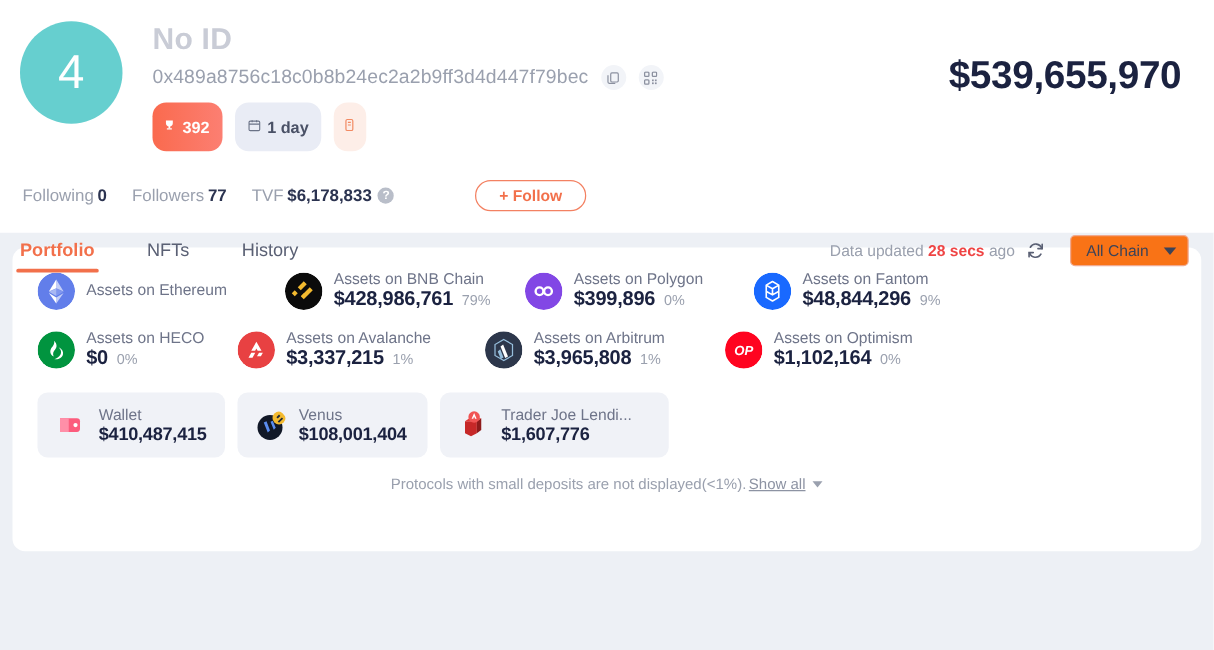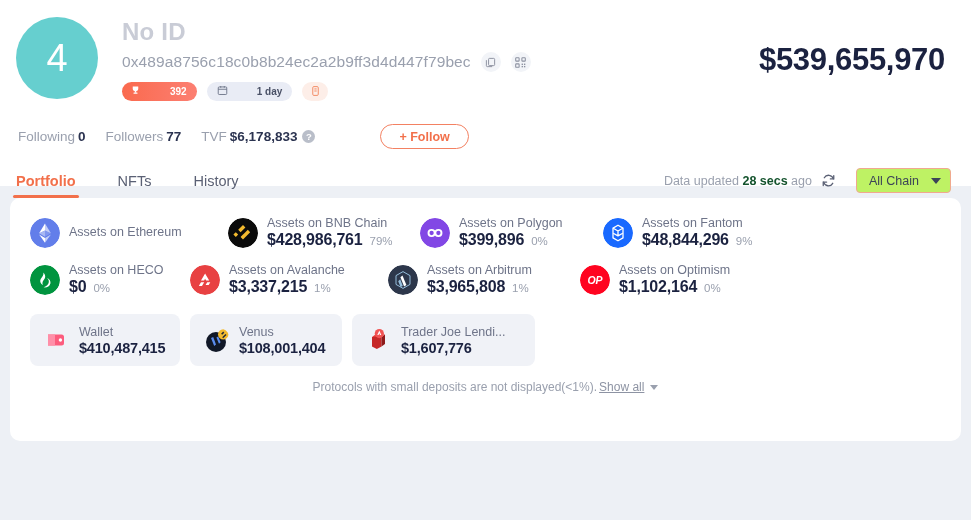--- a/index.html
+++ b/index.html
@@ -28,23 +28,23 @@
   .mini-btn {
     width: 20px; height: 20px; border-radius: 50%;
     background: #f2f4f8; margin-left: 10px;
     display: flex; align-items: center; justify-content: center;
     cursor: pointer;
   }
   .mini-btn svg { display:block; }
 
   .badges { display: flex; align-items: center; margin-top: 10px; }
   .badge {
-    height: 19px; border-radius: 11px; display: inline-flex; align-items: center;
-    padding: 0 10px; font-size: 10px; font-weight: 700; margin-right: 10px;
-    cursor: pointer; white-space: nowrap; gap: 24px;
+    height: 39px; border-radius: 11px; display: inline-flex; align-items: center;
+    padding: 0 10px; font-size: 13px; font-weight: 700; margin-right: 10px;
+    cursor: pointer; white-space: nowrap;
   }
   .badge-rank { background: linear-gradient(90deg,#fa6a4e,#fc7f72); color:#fff; padding-left:8px; }
   .badge-rank .lbl { margin-left: 5px; }
   .badge-day { background: #e9ecf5; color: #4a5166; font-weight: 700; }
   .badge-day .lbl { margin-left: 5px; }
   .badge-note { background: #fdeee8; width: 26px; padding: 0; justify-content: center; }
 
   .total {
     position: absolute; right: 26px; top: 42px;
     font-size: 31px; font-weight: 700; color: #1b2240; letter-spacing: -0.3px;
@@ -72,26 +72,26 @@
     font-size: 14.5px; color: #5a6074; padding: 0 0 9px 0; margin-right: 42px;
     cursor: pointer; position: relative; font-weight: 400;
   }
   .tab.active { color: #f2704b; font-weight: 700; }
   .tab.active::after {
     content: ""; position: absolute; left: -3px; right: -3px; bottom: 0;
     height: 3.5px; background: #f2704b; border-radius: 2px;
   }
   .tabs-right { position: absolute; right: 4px; bottom: 5px; display: flex; align-items: center; }
   .updated { font-size: 12.5px; color: #9aa0ae; white-space: nowrap; }
-  .updated b { color: #14532d; font-weight: 700; }
+  .updated b { color: #ef4444; font-weight: 700; }
   .refresh-icon { margin-left: 9px; cursor: pointer; display:flex; }
   .chain-select {
     margin-left: 20px; border: 1px solid #f0a98f; border-radius: 4px;
     height: 25px; padding: 0 9px 0 12px; display: inline-flex; align-items: center;
-    font-size: 12.5px; color: #3c4358; background: #bef264; cursor: pointer; white-space: nowrap;
+    font-size: 12.5px; color: #3c4358; background: #f97316; cursor: pointer; white-space: nowrap;
   }
   .caret { width:0;height:0;border-left:5px solid transparent;border-right:5px solid transparent;border-top:6px solid #3c4358; margin-left: 12px; }
 
   
   .body-area { background: #edf0f5; padding: 12px 10px 0 10px; height: 334px; }
   .card {
     background: #fff; border-radius: 10px; padding: 18px 20px 12px 20px;
     height: 243px;
   }
 

